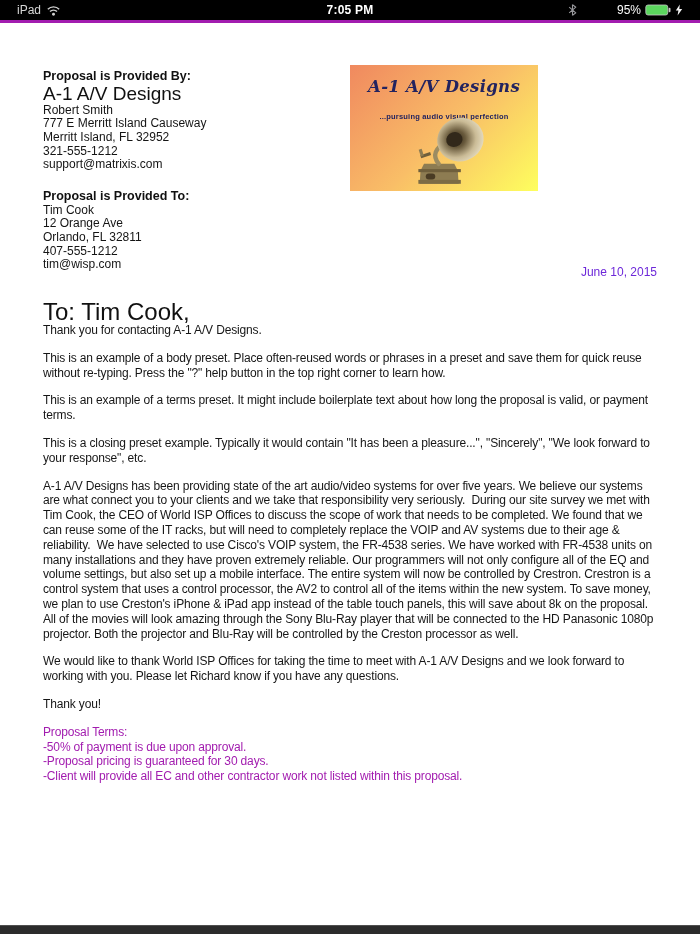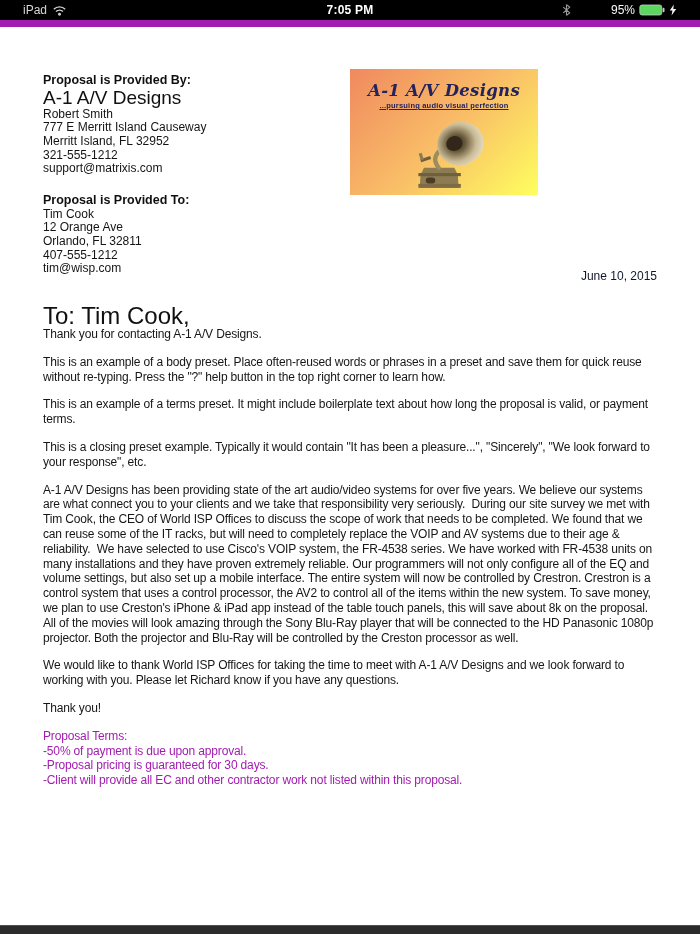--- a/index.html
+++ b/index.html
@@ -5,55 +5,55 @@
   * { margin:0; padding:0; box-sizing:border-box; }
   html,body { width:700px; height:934px; }
   body {
     position:relative; overflow:hidden; background:#ffffff;
     font-family:"Liberation Sans", sans-serif; color:#171717;
   }
   
   .status-bar {
     position:absolute; top:0; left:0; width:700px; height:20px;
     background:#000; display:flex; align-items:center;
-    padding:0 23px; font-size:12px; color:#fff; z-index:10;
+    padding:0 17px; font-size:12px; color:#fff; z-index:10;
   }
   .sb-left { display:flex; align-items:center; gap:5px; width:150px; color:#d6d6d6; }
   .sb-center { flex:1; text-align:center; font-weight:bold; letter-spacing:.2px; }
   .sb-right { display:flex; align-items:center; gap:4px; width:150px; justify-content:flex-end; }
   .sb-right .pct { color:#fafafa;margin-left:36px; }
   .sb-icon { display:block; }
   
   .page {
     position:absolute; top:20px; left:0; width:700px; height:907px;
-    background:#fff; border-top:7px solid #a21caf;
+    background:#fff; border-top:3px solid #a21caf;
   }
   .block-label { font-size:12.5px; font-weight:bold; line-height:13.5px; color:#101010; }
   .company-name { font-size:19px; line-height:20px; font-weight:normal; color:#101010; }
   .addr-line { font-size:12px; line-height:13.7px; color:#141414; }
   .provider-block { position:absolute; top:47px; left:43px; }
   .recipient-block { position:absolute; top:167px; left:43px; }
   
   .logo {
     position:absolute; top:42px; left:350px; width:188px; height:126px;
     background:linear-gradient(135deg, #f0895f 0%, #f9be67 52%, #feff5e 100%);
     overflow:hidden;
   }
   .logo-title {
     margin-top:12px; text-align:center;
     font-family:"DejaVu Serif", serif; font-style:italic; font-weight:bold;
     font-size:16.5px; color:#23235f; letter-spacing:.3px;
   }
   .logo-tagline {
     text-align:center; font-size:7.5px; font-weight:bold; color:#23235f;
-    margin-top:1px; letter-spacing:.2px;text-decoration:underline;
+    margin-top:16px; letter-spacing:.2px;
   }
   .gramophone { position:absolute; left:56px; top:46px; width:88px; height:78px; }
   
-  .date-line { position:absolute; top:242px; right:43px; font-size:12px; color:#0f172a; }
+  .date-line { position:absolute; top:242px; right:43px; font-size:12px; color:#6d28d9; }
   .salutation { position:absolute; top:279px; left:43px; font-size:24px; line-height:20px; color:#101010; }
   .body-text { position:absolute; top:300px; left:43px; width:617px; }
   .para {
     font-size:12px; line-height:14.8px; margin-bottom:13px;
     letter-spacing:-0.15px; white-space:pre-wrap; color:#161616;
   }
   .terms-line {
     font-size:12px; line-height:14.8px; letter-spacing:-0.15px;
     white-space:pre-wrap; color:#a21caf;
   }

